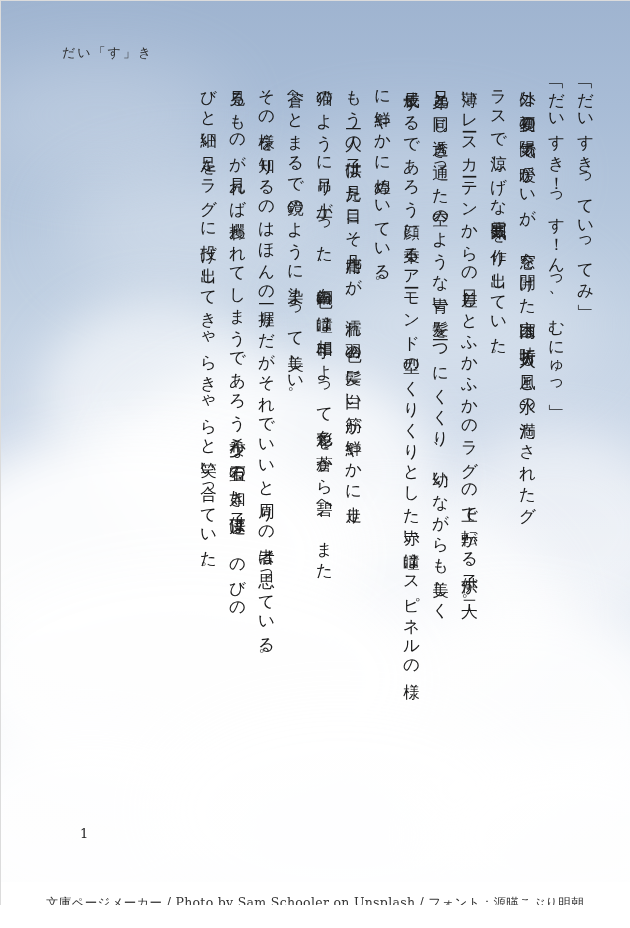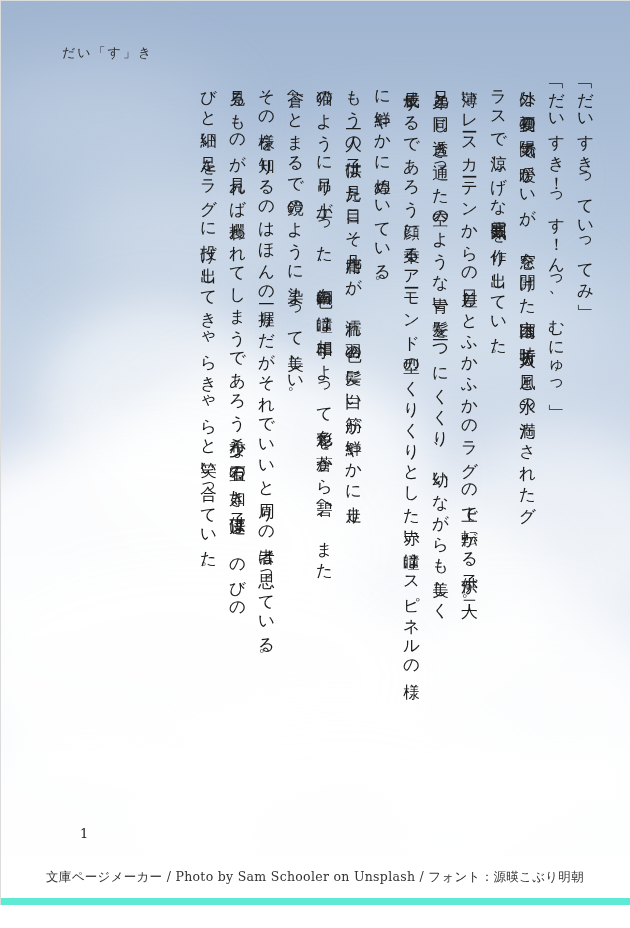--- a/index.html
+++ b/index.html
@@ -8,21 +8,21 @@
     background: #ffffff;
   }
   body {
     font-family: "Liberation Serif", serif;
   }
   .page {
     position: relative;
     width: 630px;
     height: 905px;
     overflow: hidden;
-    background: #5eead4;
+    background: #eab308;
     box-sizing: border-box;
   }
   
   .sky {
     position: absolute;
     left: 0;
     top: 0;
     width: 630px;
     height: 886px;
     overflow: hidden;
@@ -127,21 +127,21 @@
     position: absolute;
     left: 0;
     top: 886px;
     width: 630px;
     height: 1px;
     background: #d7d7d7;
   }
   .footer {
     position: absolute;
     left: 0;
-    top: 856px;
+    top: 882px;
     width: 630px;
     height: 42px;
     display: flex;
     align-items: center;
     justify-content: center;
     font-size: 12.5px;
     color: #333333;
     letter-spacing: .3px;
     font-family: "DejaVu Serif", "Liberation Serif", serif;
     background: #ffffff;

